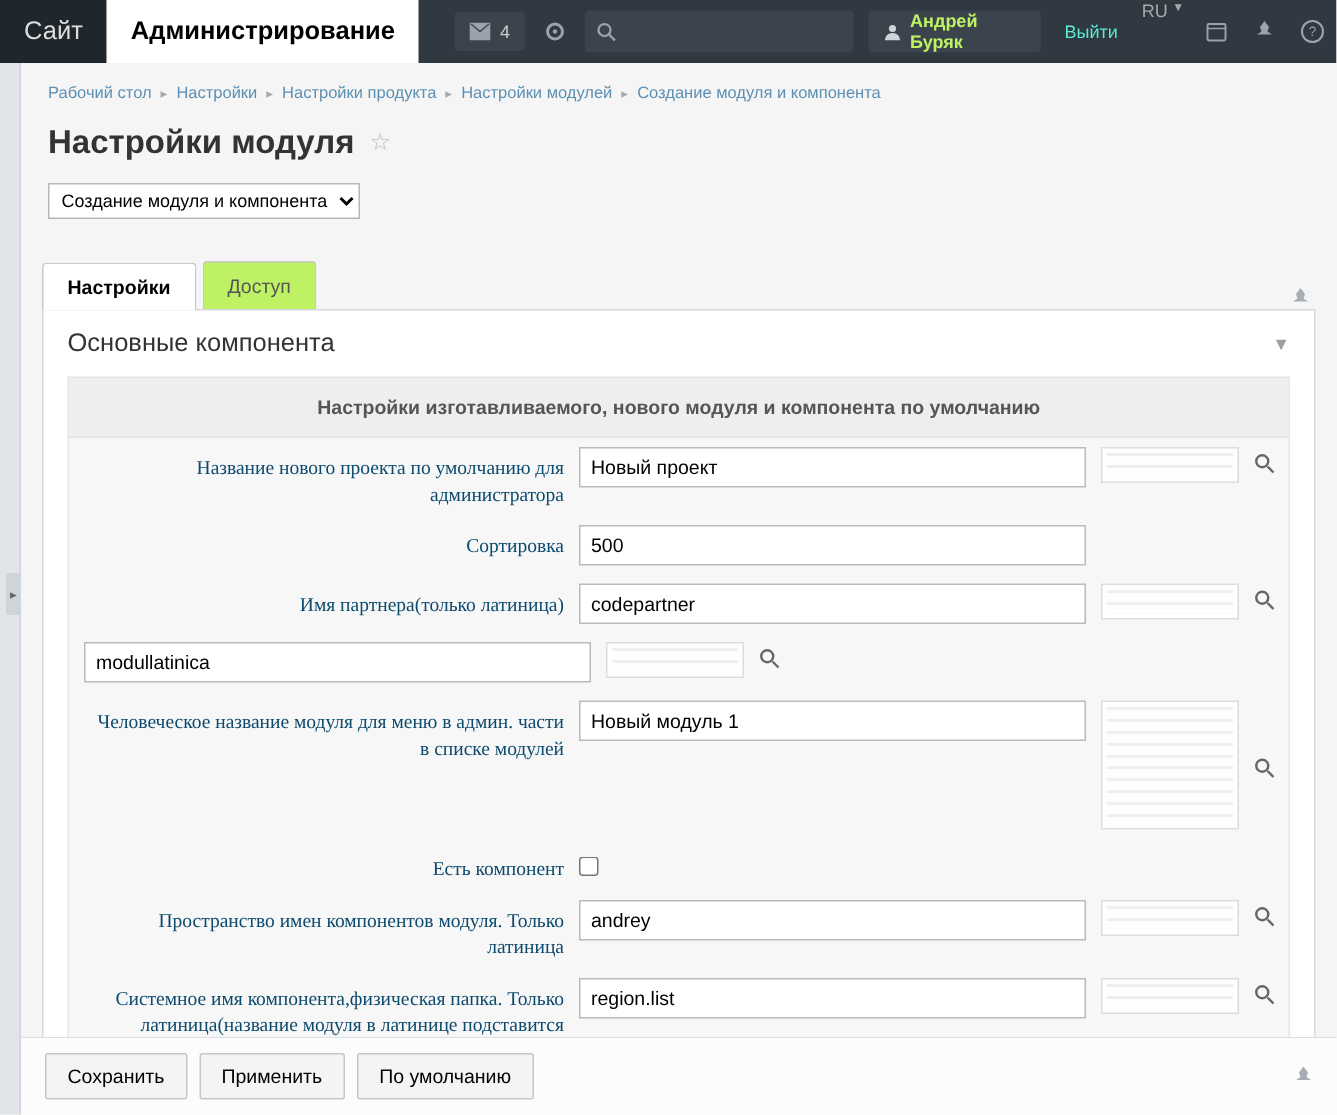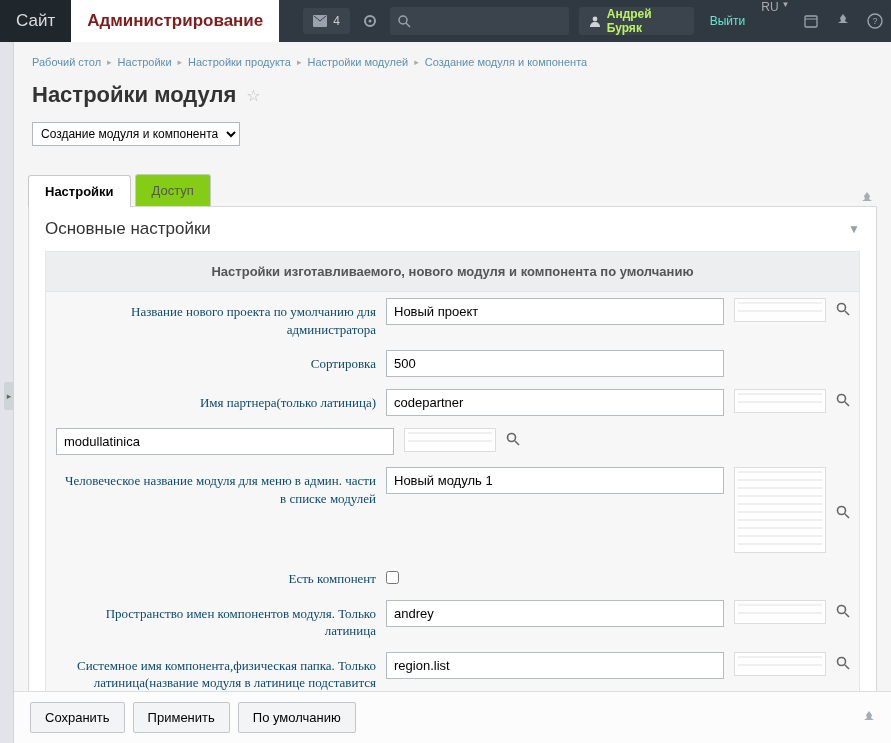--- a/index.html
+++ b/index.html
@@ -2,21 +2,21 @@
 <html><head>
 <meta charset="utf-8">
 <style>
 * { box-sizing: border-box; margin: 0; padding: 0; }
 body { font-family: Arial, Helvetica, sans-serif; font-size: 13px; color: #333; background: #f5f5f5; width: 891px; overflow: hidden; }
 
 
 .topbar { background: #303841; height: 42px; display: flex; align-items: stretch; color: #ccc; }
 .topbar .tab { display: flex; align-items: center; padding: 0 16px; font-size: 17px; cursor: pointer; }
 .topbar .tab.dark { background: #1f262c; color: #ddd; }
-.topbar .tab.active { background: #fff; color: #7f1d1d; font-weight: bold; }
+.topbar .tab.active { background: #fff; color: #000000; font-weight: bold; }
 .topbar .spacer { flex: 0 0 20px; }
 .topbar .notif { display: flex; align-items: center; background: #3b444d; border-radius: 3px; padding: 4px 10px; margin: 8px 4px; font-size: 12px; gap: 6px; }
 .topbar .icon-btn { display: flex; align-items: center; justify-content: center; width: 34px; color: #9aa3ad; cursor: pointer; }
 .topbar .search { display: flex; align-items: center; background: #3b444d; border-radius: 3px; padding: 0 8px; margin: 7px 4px; width: 190px; }
 .topbar .search input { background: transparent; border: none; color: #ccc; outline: none; flex: 1; font-size: 12px; padding: 6px 2px; }
 .topbar .user { display: flex; align-items: center; background: #3b444d; border-radius: 3px; padding: 4px 10px; margin: 7px 6px; gap: 6px; color: #bef264; font-weight: bold; font-size: 12px; }
 .topbar .txtbtn { display: flex; align-items: center; padding: 0 10px; font-size: 12px; color: #5eead4; cursor: pointer; }
 .topbar .lang { display: flex; align-items: flex-start; padding: 0 6px; font-size: 12px; color: #aaa; gap: 3px; }
 
 
@@ -34,21 +34,21 @@
 
 .page-title-row { display: flex; align-items: center; gap: 10px; padding: 4px 4px 14px; }
 .page-title-row h1 { font-size: 22px; font-weight: bold; }
 .star { color: #bbb; font-size: 16px; cursor: pointer; }
 
 
 .page-select { margin: 0 0 28px 4px; padding: 3px 4px; font-size: 12px; border: 1px solid #b3b8bd; background: #fff; }
 
 
 .tab-strip { display: flex; align-items: flex-end; gap: 4px; position: relative; }
-.tab-strip .ftab { padding: 8px 16px; background: #84cc16; border: 1px solid #c9c9c9; border-bottom: none; border-radius: 3px 3px 0 0; font-size: 13px; cursor: pointer; color: #555; }
+.tab-strip .ftab { padding: 8px 16px; background: #bef264; border: 1px solid #c9c9c9; border-bottom: none; border-radius: 3px 3px 0 0; font-size: 13px; cursor: pointer; color: #555; }
 .tab-strip .ftab.active { background: #fff; color: #000; font-weight: bold; position: relative; top: 1px; }
 .tab-strip .pin { margin-left: auto; color: #aaa; padding-right: 4px; font-size: 14px; cursor: pointer; }
 
 
 .panel { background: #fff; border: 1px solid #d6d9dc; padding: 0; margin-bottom: 20px; }
 .panel-head { display: flex; align-items: center; justify-content: space-between; padding: 12px 16px; font-size: 17px; }
 .panel-head .chev { color: #9aa0a6; font-size: 12px; }
 .panel-body { padding: 0 16px 40px; }
 
 
@@ -173,21 +173,21 @@
     <div class="pin">
       <svg width="12" height="14" viewBox="0 0 12 14">
           <path d="M6 0l3 4-1 3 3 2-5 0-0 5-0-5-5 0 3-2-1-3z" fill="#a7adb3"></path>
         </svg>
     </div>
   </div>
 
   
   <div class="panel">
     <div class="panel-head">
-      <span>Основные настройки</span>
+      <span>Основные компонента</span>
       <span class="chev">▼</span>
     </div>
     <div class="panel-body">
       <div class="innerblock">
         <div class="sect-title">Настройки изготавливаемого, нового модуля и компонента по умолчанию</div>
 
         <div class="frow">
           <div class="lbl">Название нового проекта по умолчанию для администратора</div>
           <div class="ctrl"><input type="text" value="Новый проект" style=""></div>
           <span class="thumb thumb-mini"></span>

